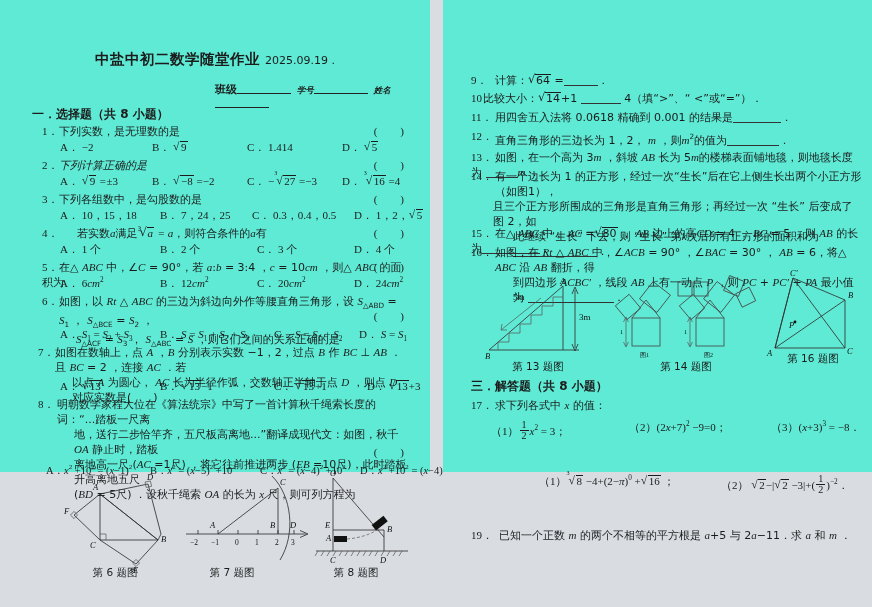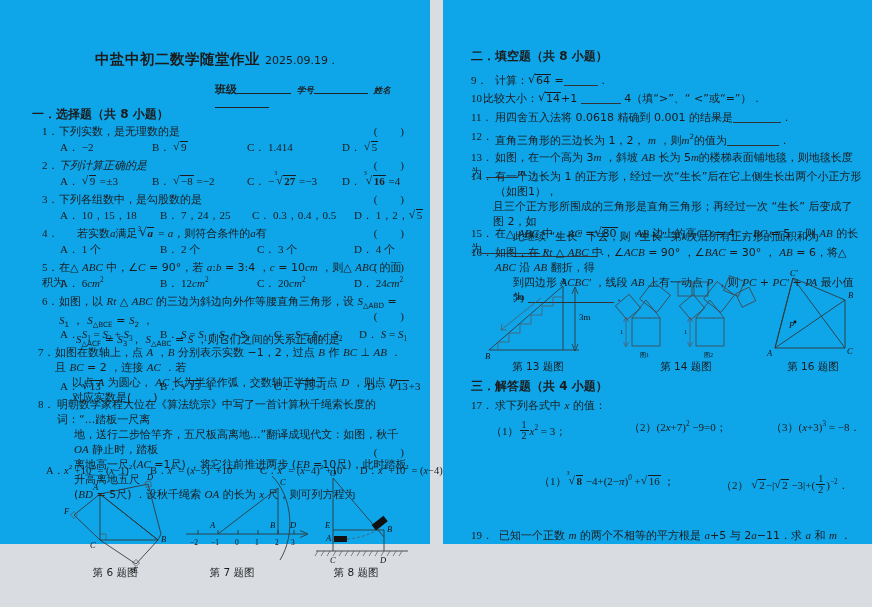--- a/index.html
+++ b/index.html
@@ -4,21 +4,21 @@
 <style>
   html,body{margin:0;padding:0;}
   body{
     width:872px;height:607px;overflow:hidden;
     background:#d9dde2;
     font-family:"Liberation Serif","DejaVu Serif",serif;
     color:#1b1b1b;
   }
   .viewport{position:relative;width:872px;height:607px;}
 
-  .page{position:absolute;top:0;background:#0ea5e9;height:544px;box-sizing:border-box;}
+  .page{position:absolute;top:0;background:#5eead4;height:472px;box-sizing:border-box;}
   .page-left{left:0;width:430px;}
   .page-right{left:443px;width:429px;}
   .gutter{position:absolute;left:430px;top:0;width:13px;height:607px;background:#d9dde2;}
 
   .sheet{position:absolute;inset:0;padding:0;}
 
   
   .cn{font-family:"DejaVu Sans","Liberation Sans",sans-serif;}
   .ttl{
     position:absolute;left:0;right:0;top:50px;text-align:center;
@@ -45,21 +45,21 @@
 
   
   .rad{display:inline-block;position:relative;padding-left:7px;white-space:nowrap;}
   .rad::before{
     content:"\221A";position:absolute;left:0;top:-1px;font-size:1.06em;
   }
   .rad > .bar{display:inline-block;border-top:1px solid #1b1b1b;padding:0 1px;line-height:1.05;}
   .radidx{display:inline-block;position:relative;padding-left:9px;white-space:nowrap;}
   .radidx::before{content:"\221A";position:absolute;left:2px;top:-1px;font-size:1.06em;}
   .radidx > .idx{position:absolute;left:0;top:-5px;font-size:.55em;}
-  .radidx > .bar{display:inline-block;border-top:1px solid #1b1b1b;padding:0 1px;line-height:1.05;font-weight:bold;}
+  .radidx > .bar{display:inline-block;border-top:1px solid #1b1b1b;padding:0 1px;line-height:1.05;}
 
   
   .frac{display:inline-block;vertical-align:-0.45em;text-align:center;font-size:.92em;line-height:1.03;margin:0 1px;}
   .frac .n{display:block;border-bottom:1px solid #1b1b1b;padding:0 2px;}
   .frac .d{display:block;padding:0 2px;}
 
   .blank{display:inline-block;border-bottom:1px solid #333;vertical-align:-2px;}
 
   .figcap{position:absolute;font-size:10.5px;text-align:center;}
 
@@ -290,21 +290,20 @@
         </svg>
       </div>
       <div class="figcap cn" style="left:296px;top:566px;width:120px;">第 8 题图</div>
 
     </div>
   </div>
 
   <div class="page page-right">
     <div class="sheet">
 
-      <div class="sec cn" style="left:28px;top:48px;">二．填空题（共 8 小题）</div>
 
       <div class="q" style="left:28px;top:73px;right:18px;">
         <span class="num">9．</span>
         <span style="margin-left:24px;" class="cn">计算：<span class="rad"><span class="bar">64</span></span> =<span class="blank" style="width:34px;"></span>．</span>
       </div>
 
       <div class="q" style="left:28px;top:91px;right:18px;">
         <span class="num">10．</span>
         <span style="margin-left:12px;" class="cn">比较大小：<span class="rad"><span class="bar">14</span></span>+1 <span class="blank" style="width:40px;"></span> 4（填“&gt;”、“ &lt;”或“=”）．</span>
       </div>
@@ -407,23 +406,23 @@
           <path class="ln" d="M30 8 L82 78"></path>
           <path class="ln" d="M12 78 L82 30"></path>
           <text class="lbl" x="27" y="6">C′</text>
           <text class="lbl" x="85" y="28">B</text>
           <text class="lbl" x="84" y="84">C</text>
           <text class="lbl" x="4" y="86">A</text>
           <text class="lbl" x="26" y="58">P</text>
           <circle cx="32" cy="52" r="1.4" fill="#111"></circle>
         </svg>
       </div>
-      <div class="figcap cn" style="left:310px;top:360px;width:120px;">第 16 题图</div>
-
-      <div class="sec cn" style="left:28px;top:378px;">三．解答题（共 4 小题）</div>
+      <div class="figcap cn" style="left:310px;top:352px;width:120px;">第 16 题图</div>
+
+      <div class="sec cn" style="left:28px;top:378px;">三．解答题（共 8 小题）</div>
 
       <div class="q" style="left:28px;top:398px;right:18px;">
         <span class="num">17．</span>
         <span style="margin-left:24px;" class="cn">求下列各式中 <i>x</i> 的值：</span>
       </div>
       <div class="opts" style="left:28px;top:420px;">
         <span class="o" style="left:20px;">（1）<span class="frac"><span class="n">1</span><span class="d">2</span></span><i>x</i><sup>2</sup> = 3；</span>
         <span class="o" style="left:158px;">（2）(2<i>x</i>+7)<sup>2</sup> −9=0；</span>
         <span class="o" style="left:300px;">（3）(<i>x</i>+3)<sup>3</sup> = −8．</span>
       </div>

